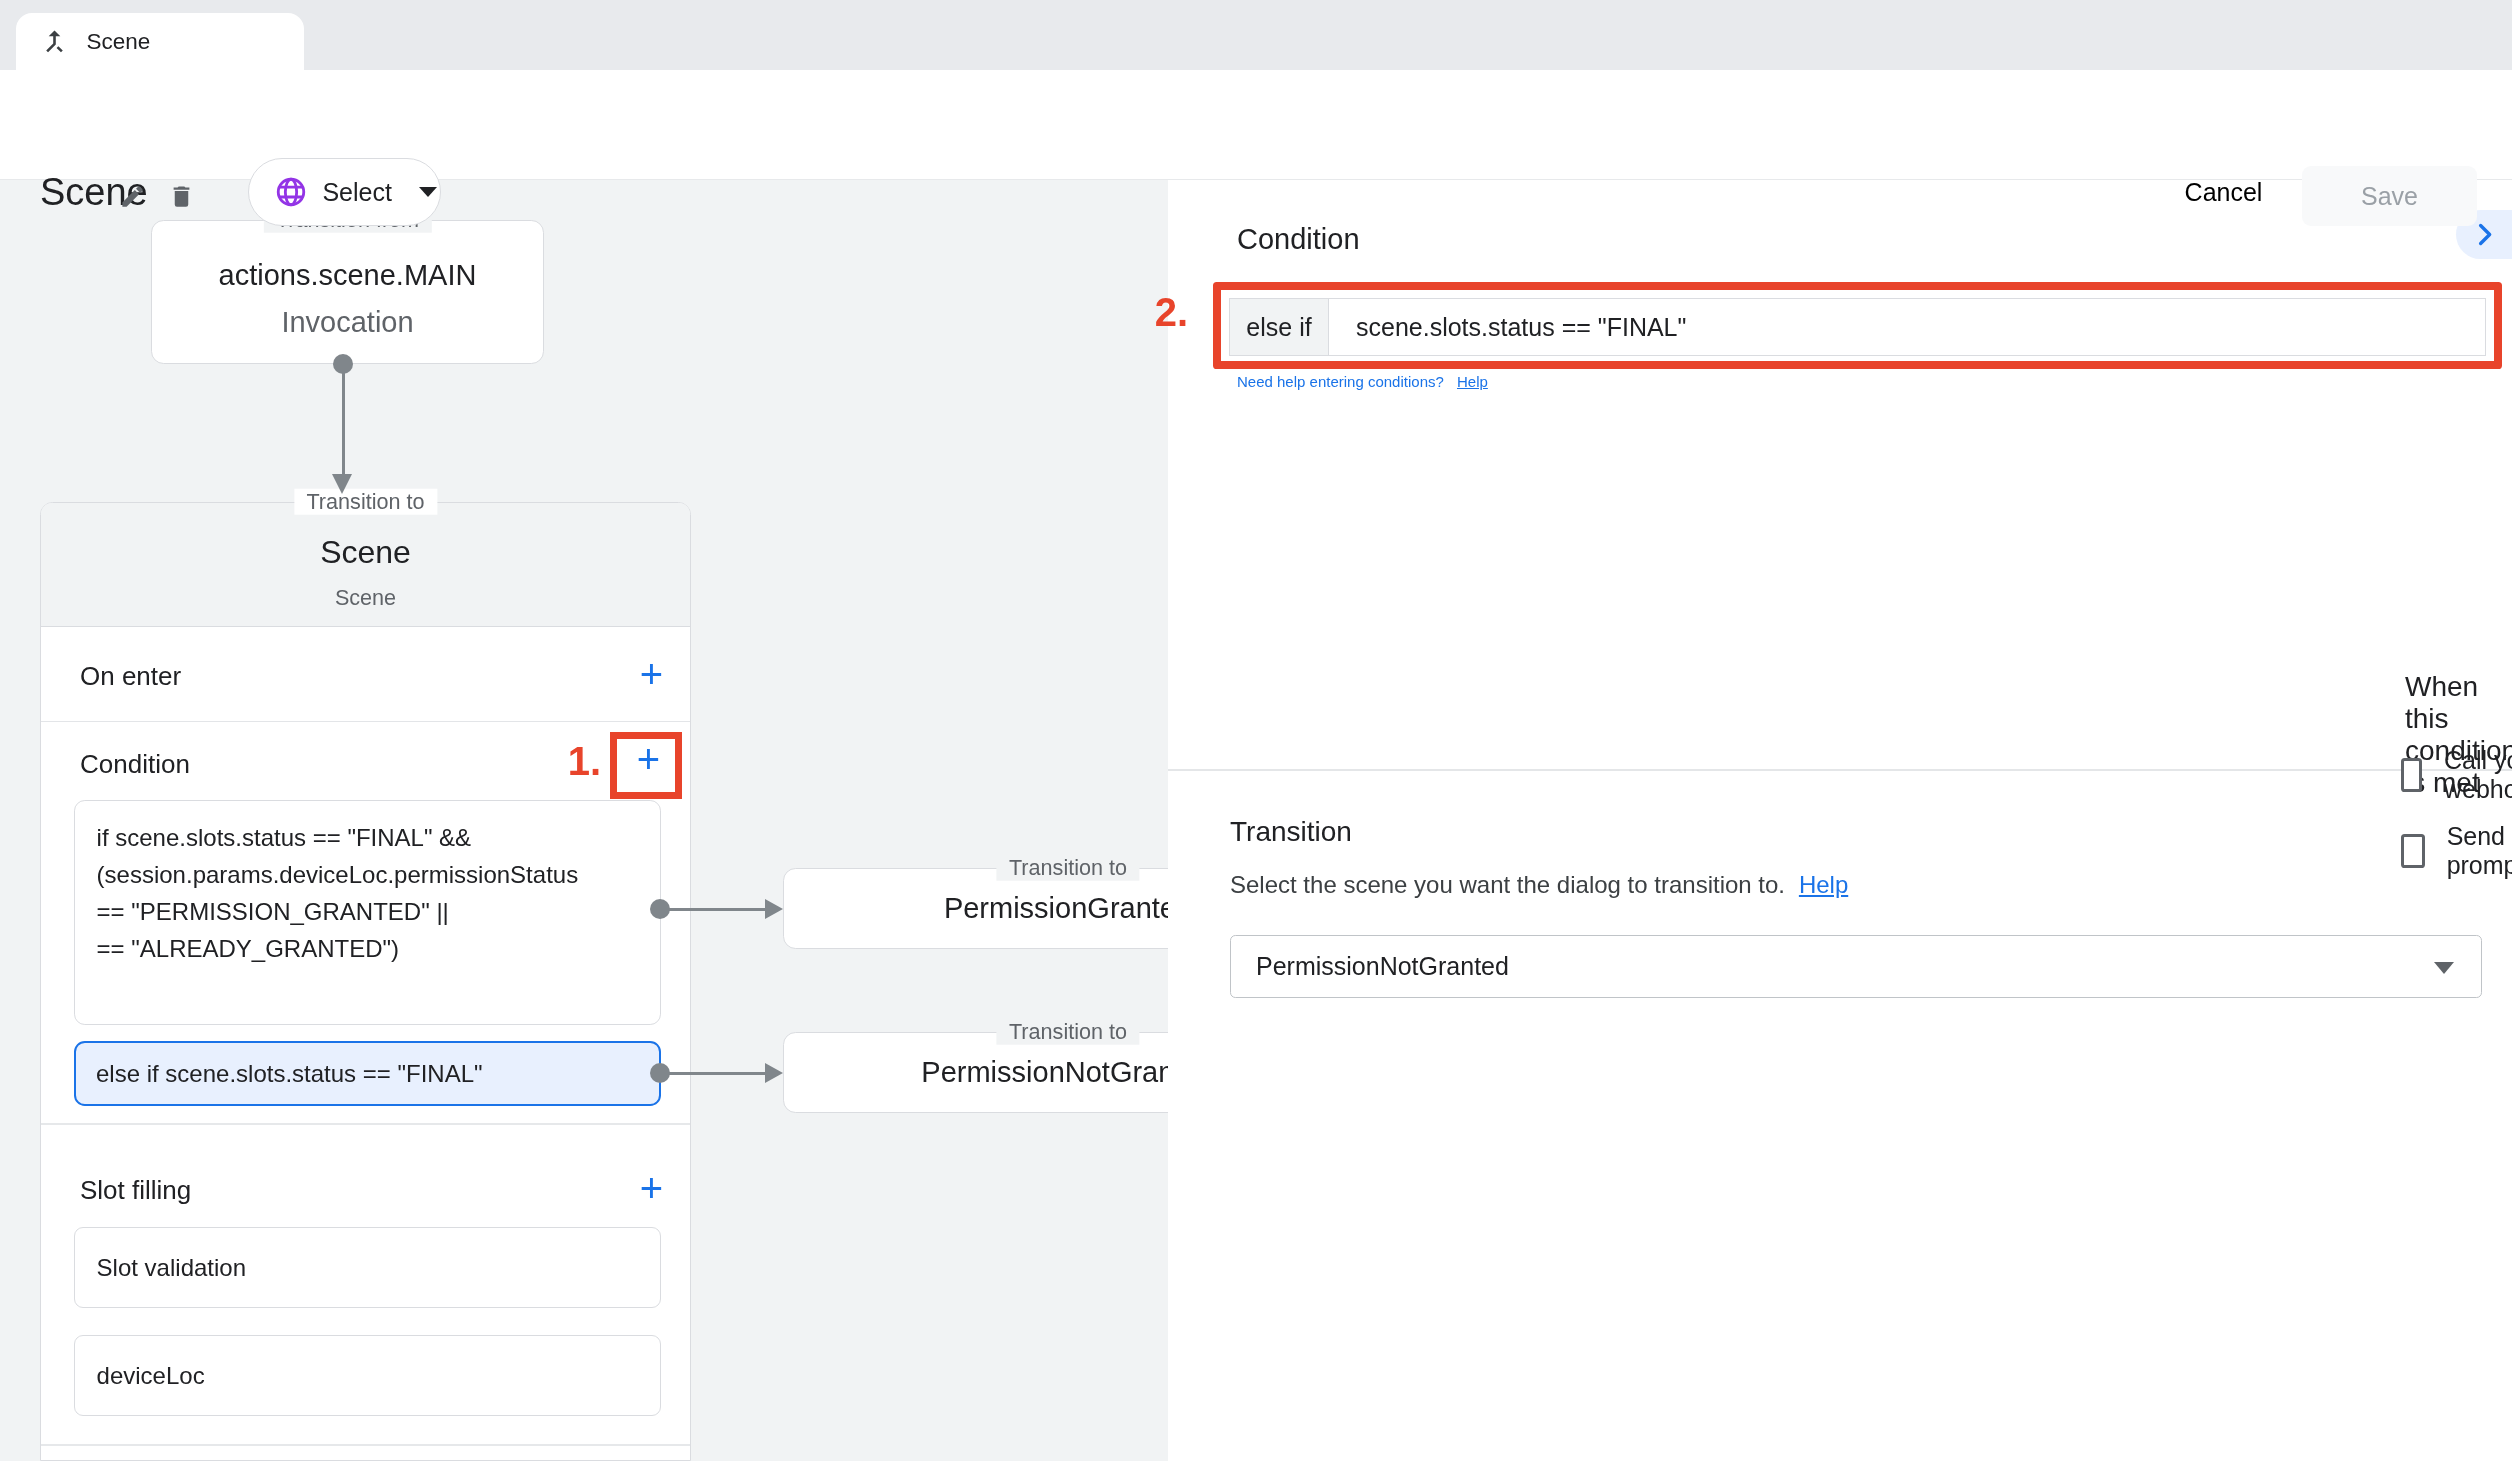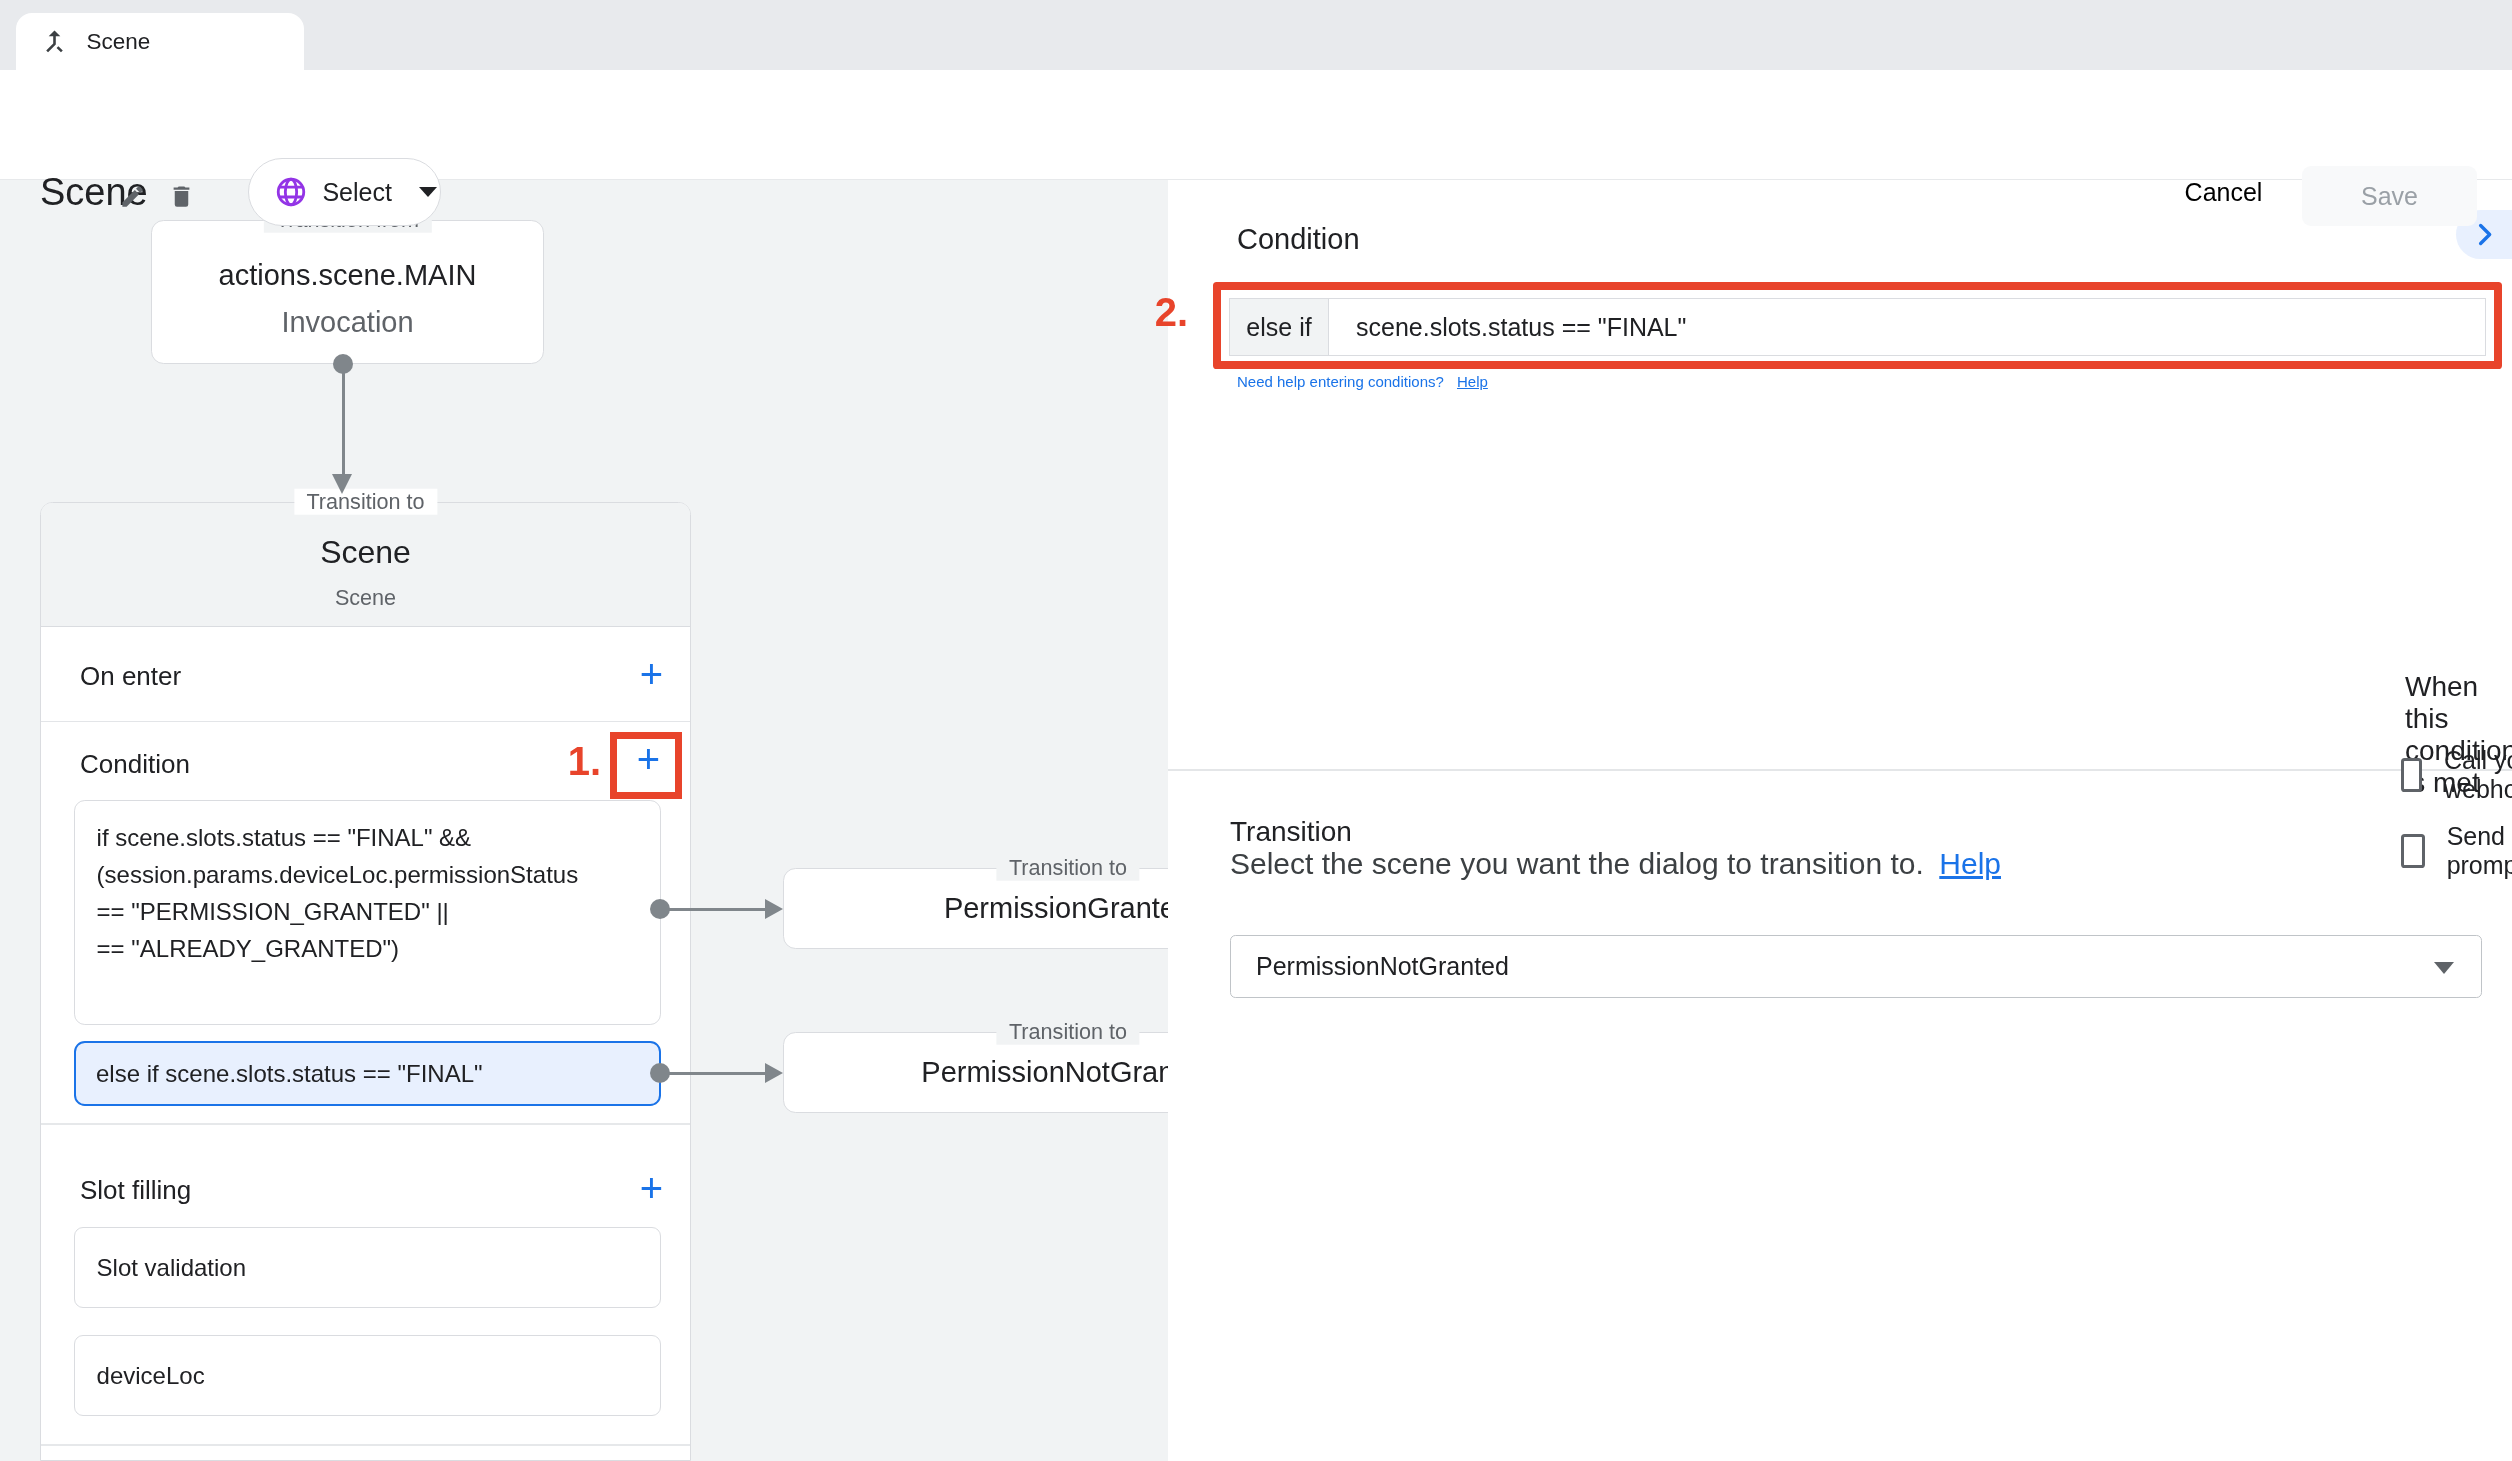--- a/index.html
+++ b/index.html
@@ -73,21 +73,21 @@
   .cond-expr { flex:1; display:flex; align-items:center; padding-left:27px; font-size:25px; color:#202124; white-space:nowrap; overflow:hidden; }
   .help-line { position:absolute; left:1237px; top:373px; font-size:15px; color:#1a73e8; z-index:5; }
   .help-line a, .inline-link { color:#1a73e8; text-decoration:underline; cursor:pointer; }
   .when-title { position:absolute; left:1237px; top:491px; font-size:28px; font-weight:500; color:#202124; z-index:5; }
   .check-row { position:absolute; left:1233px; display:flex; align-items:center; z-index:5; }
   .check-row-1 { top:566px; } .check-row-2 { top:642px; }
   .checkbox { width:34px; height:34px; border:3.6px solid #5f6368; border-radius:3.6px; background:#fff; cursor:pointer; }
   .check-label { margin-left:21.6px; font-size:25px; font-weight:500; color:#202124; }
   .panel-divider { position:absolute; left:0; top:589px; width:100%; height:1.8px; background:#e4e6e8; }
   .trans-title { position:absolute; left:1230px; top:816px; font-size:28px; font-weight:500; color:#202124; z-index:5; }
-  .trans-helper { position:absolute; left:1230px; top:847px; font-size:30px; color:#3c4043; z-index:5; }
+  .trans-helper { position:absolute; left:1230px; top:871px; font-size:24px; color:#3c4043; z-index:5; }
   .scene-select { position:absolute; left:1230px; top:935px; width:1252px; height:63px; border:1.8px solid #c0c4c8; border-radius:5.4px; background:#fff; display:flex; align-items:center; padding-left:25px; font-size:25px; color:#202124; cursor:pointer; z-index:5; }
   .select-caret { position:absolute; right:27px; top:26px; width:0; height:0; border-left:10px solid transparent; border-right:10px solid transparent; border-top:12.6px solid #5f6368; }
 </style>
 </head>
 <body>
 
 <div class="stage">
 
   <div class="tabstrip">
     <div class="tab">

